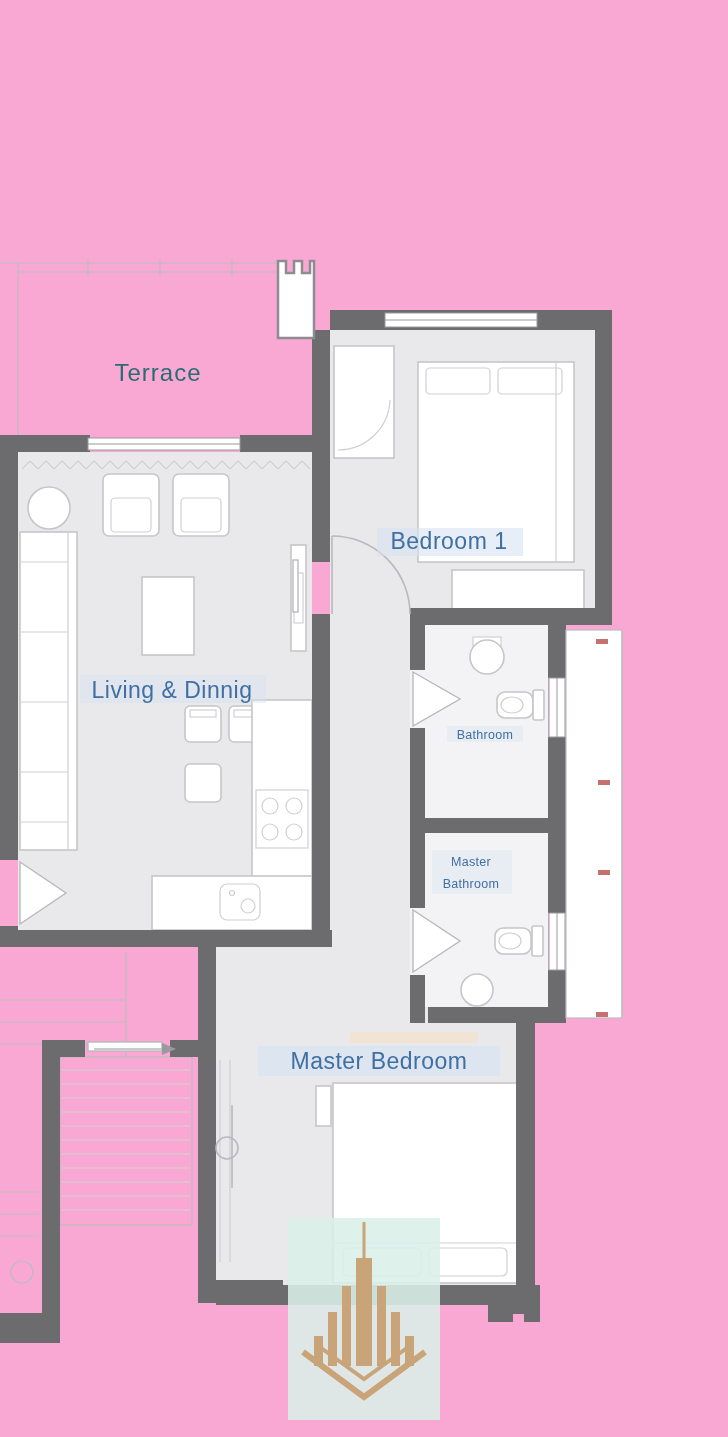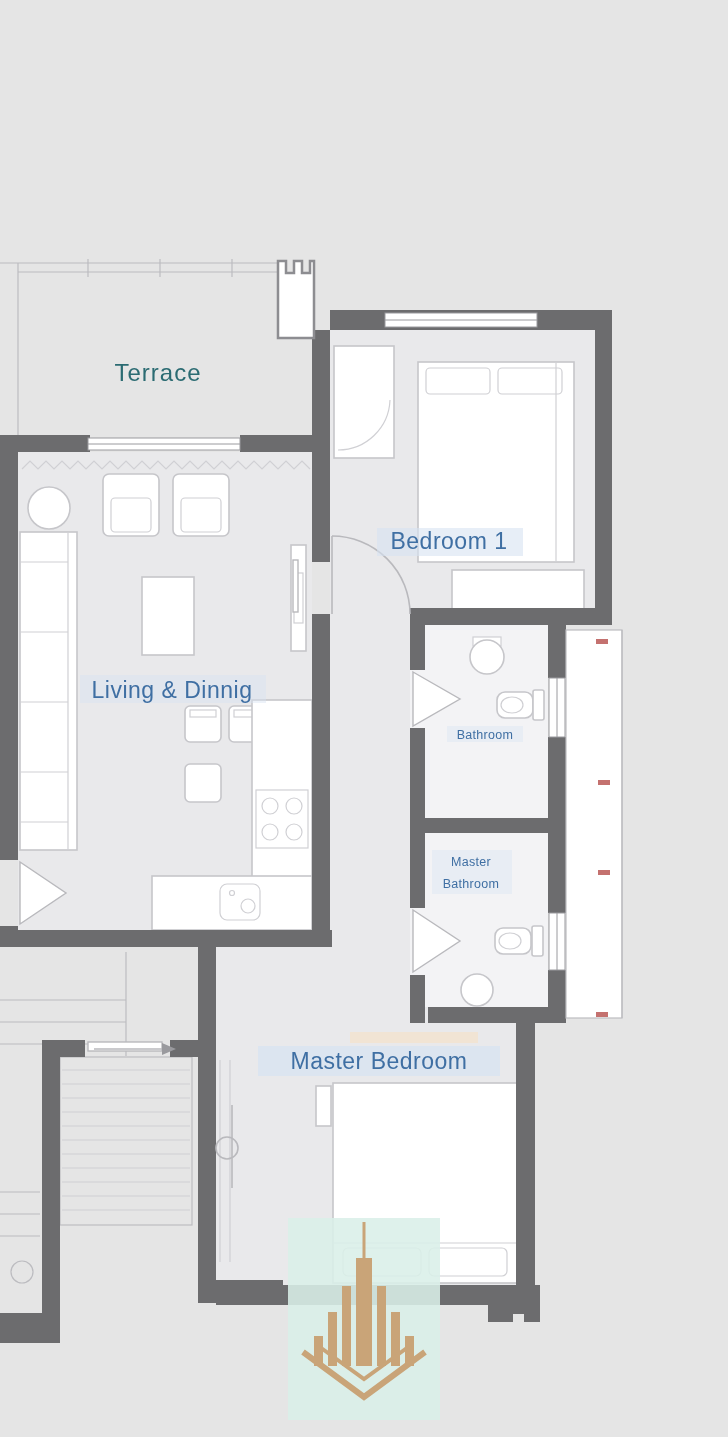--- a/index.html
+++ b/index.html
@@ -1,16 +1,16 @@
 <!DOCTYPE html>
 <html><head>
 <meta charset="utf-8">
 <style>
   html,body{margin:0;padding:0;background:#ffffff;}
-  .page{position:relative;width:728px;height:1437px;background:#e5e5e5;overflow:hidden;
+  .page{position:relative;width:728px;height:1437px;background:#f9a8d4;overflow:hidden;
         font-family:"Liberation Sans","DejaVu Sans",sans-serif;}
   svg{position:absolute;left:0;top:0;}
   text{text-anchor:middle;font-family:"Liberation Sans","DejaVu Sans",sans-serif;}
   .lbl-lg{font-size:23px;letter-spacing:.5px;}
   .lbl-terrace{font-size:24px;letter-spacing:1px;}
   .lbl-sm{font-size:12.5px;letter-spacing:.3px;}
   .thin{stroke:#bcbcc0;stroke-width:1.2;fill:none;}
   .thinf{stroke:#bcbcc0;stroke-width:1.2;fill:#ffffff;}
   .furn{stroke:#c6c6ca;stroke-width:1.6;fill:#ffffff;}
   .furnline{stroke:#d0d0d4;stroke-width:1.2;fill:none;}

